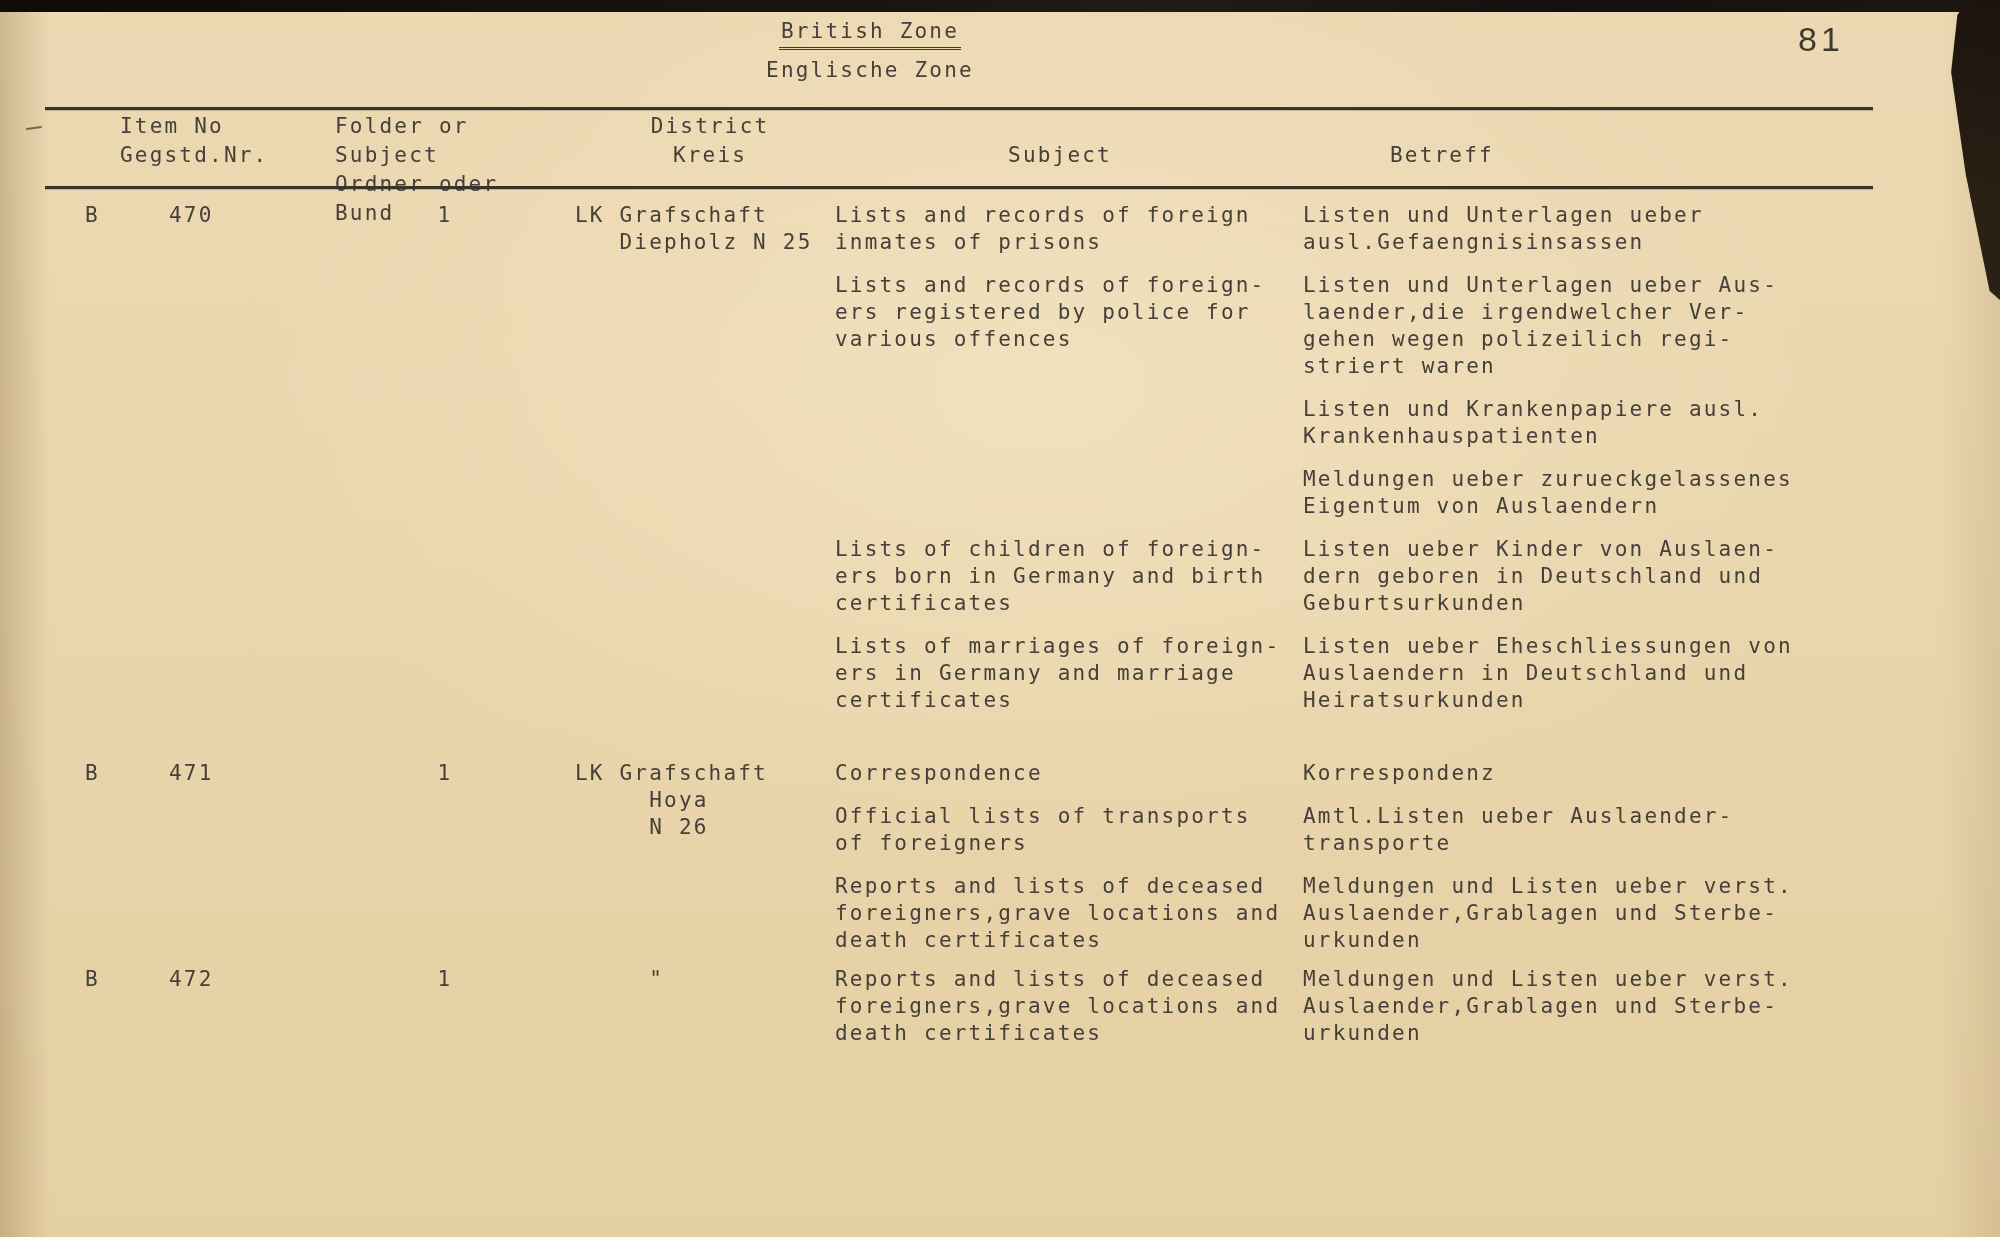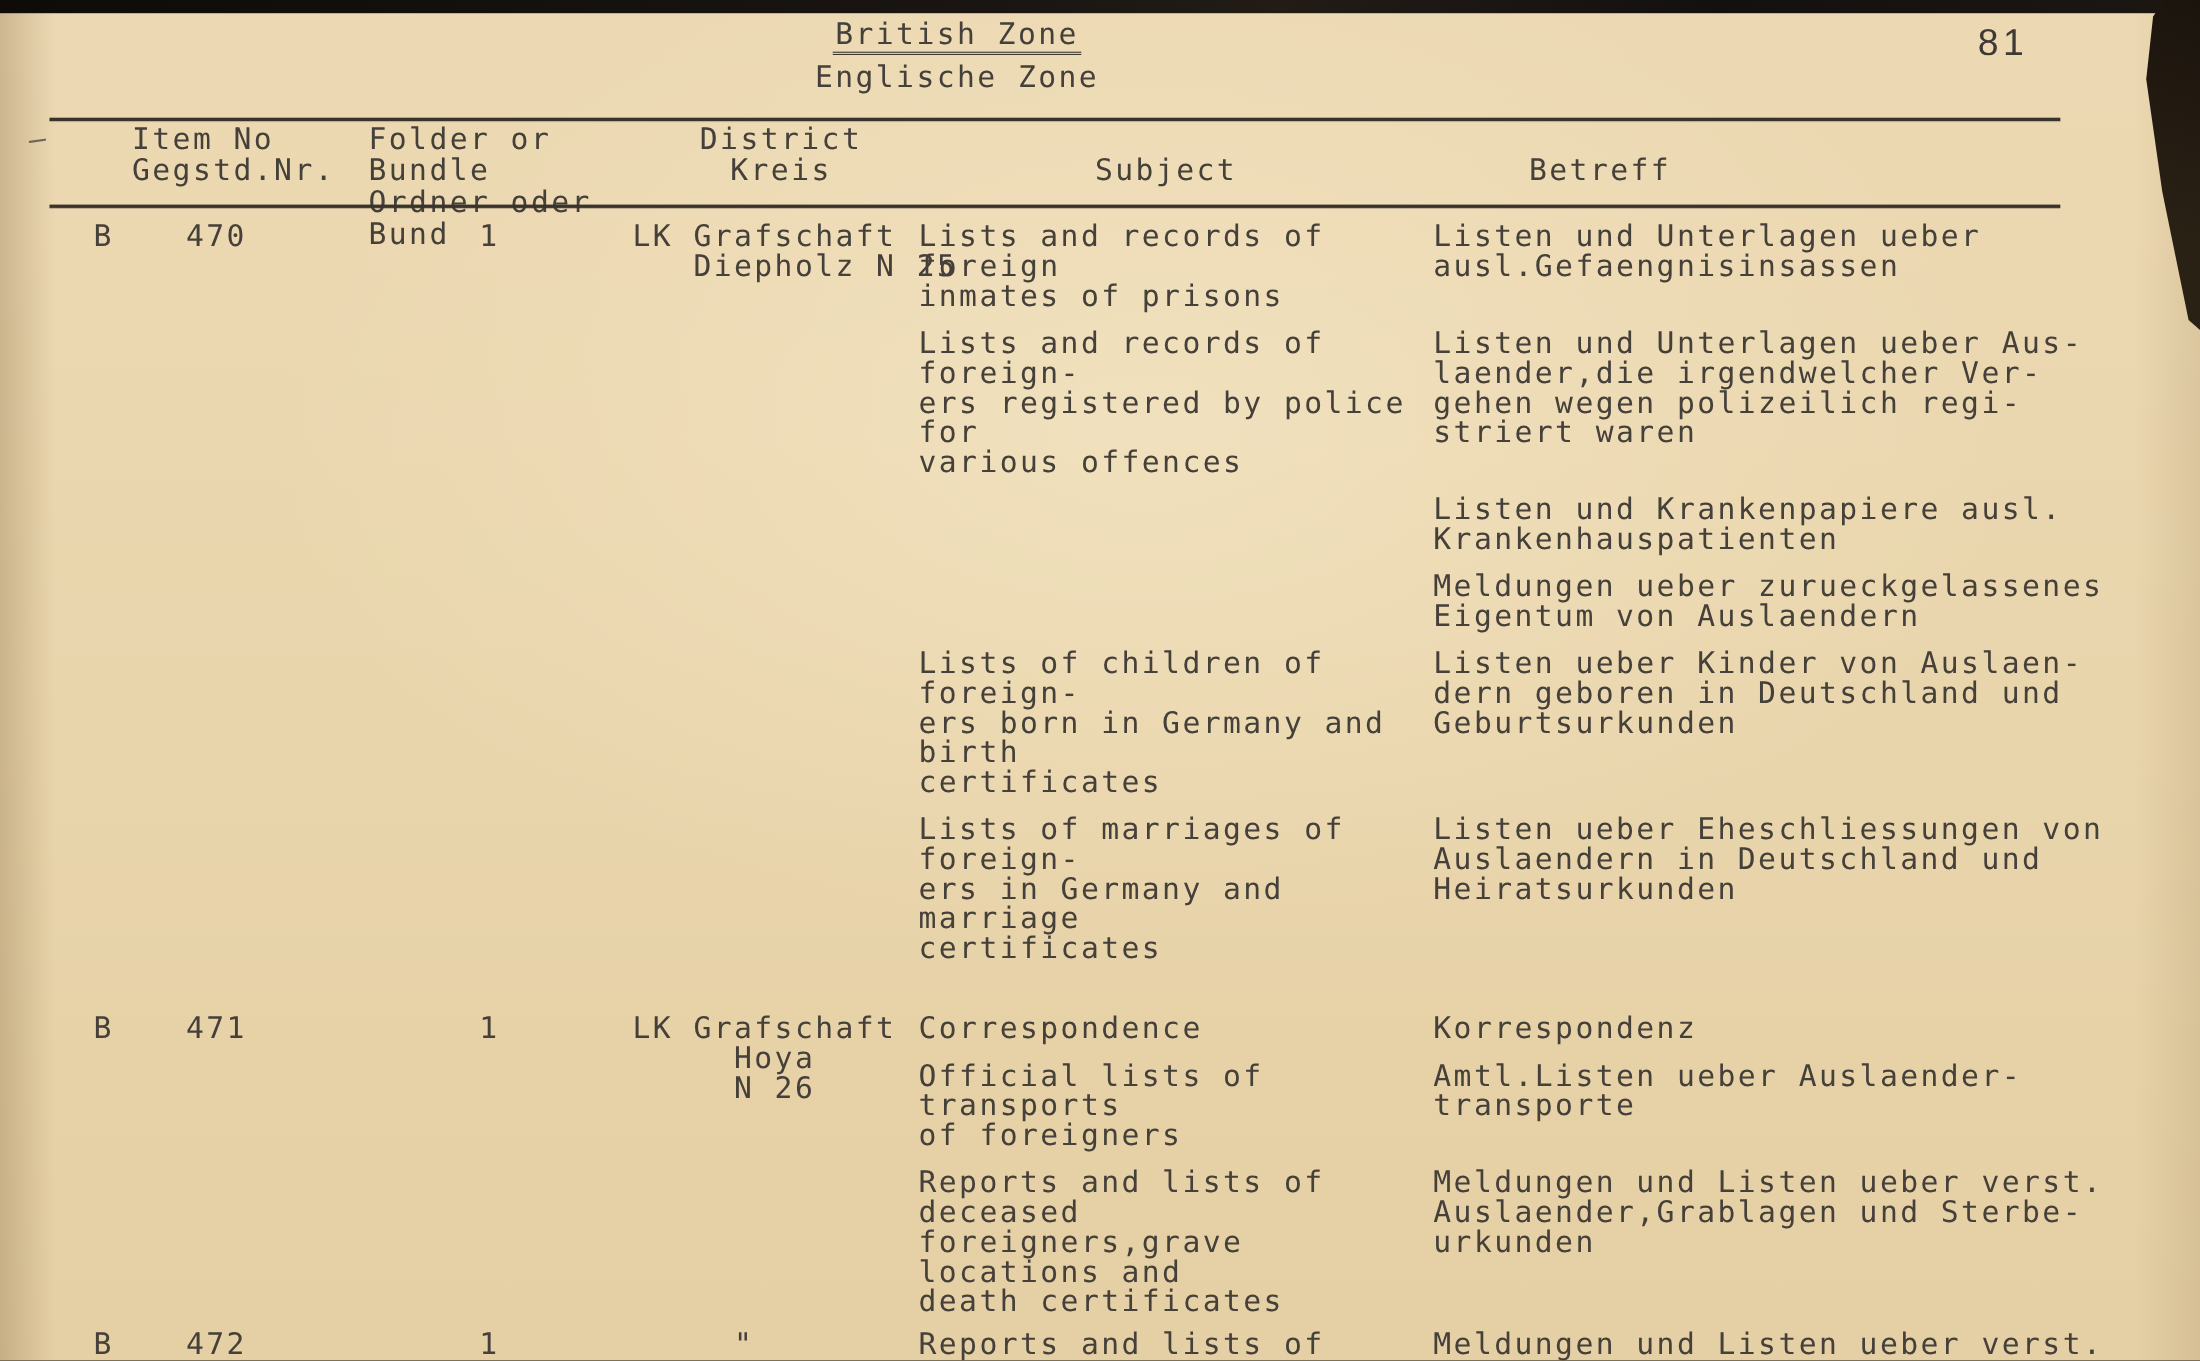--- a/index.html
+++ b/index.html
@@ -6,21 +6,21 @@
   .page {
     position:relative; width:2000px; height:1237px; overflow:hidden;
     background:
       radial-gradient(1300px 750px at 52% 32%, rgba(255,247,222,0.30), rgba(255,247,222,0) 62%),
       linear-gradient(to right, rgba(122,92,52,0.28), rgba(122,92,52,0) 2.5%),
       linear-gradient(to left, rgba(122,92,52,0.14), rgba(122,92,52,0) 3%),
       linear-gradient(to bottom, #ecd9b3 0%, #e9d5ac 55%, #e5cfa4 100%);
     font-family:"DejaVu Sans Mono","Liberation Mono",monospace;
     color:#45403a;
   }
-  .typed { font-size:27px; letter-spacing:2.2px; line-height:27px; }
+  .typed { font-size:21px; letter-spacing:2.2px; line-height:27px; }
   .top-edge {
     position:absolute; top:0; left:0; width:2000px; height:12px;
     background:linear-gradient(to right,#0e0b08 0%,#1a1511 45%,#221c15 58%,#141010 78%,#1d1712 100%);
   }
   .corner-dark {
     position:absolute; top:0; right:0; width:52px; height:300px;
     background:linear-gradient(200deg,#1b140d, #2a2115 70%);
     clip-path:polygon(38% 0, 100% 0, 100% 100%, 80% 97%, 34% 58%, 6% 24%, 18% 5%);
   }
   .stray-mark {
@@ -77,21 +77,21 @@
   </div>
 
   <div class="rule rule-1"></div>
 
   <div class="header-row typed">
     <div class="h-item">
       <div>Item No</div>
       <div>Gegstd.Nr.</div>
     </div>
     <div class="h-folder">
-      <div>Folder or Bundle</div>
+      <div>Folder or Subject</div>
       <div>Ordner oder Bund</div>
     </div>
     <div class="h-district">
       <div>District</div>
       <div>Kreis</div>
     </div>
     <div class="h-subject">
       <div style="margin-top:29px">Subject</div>
     </div>
     <div class="h-betreff">

